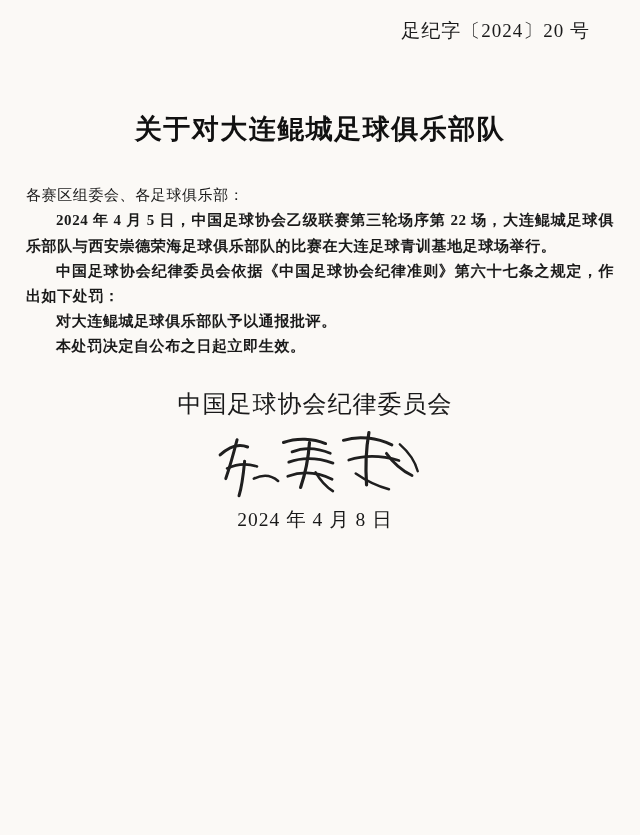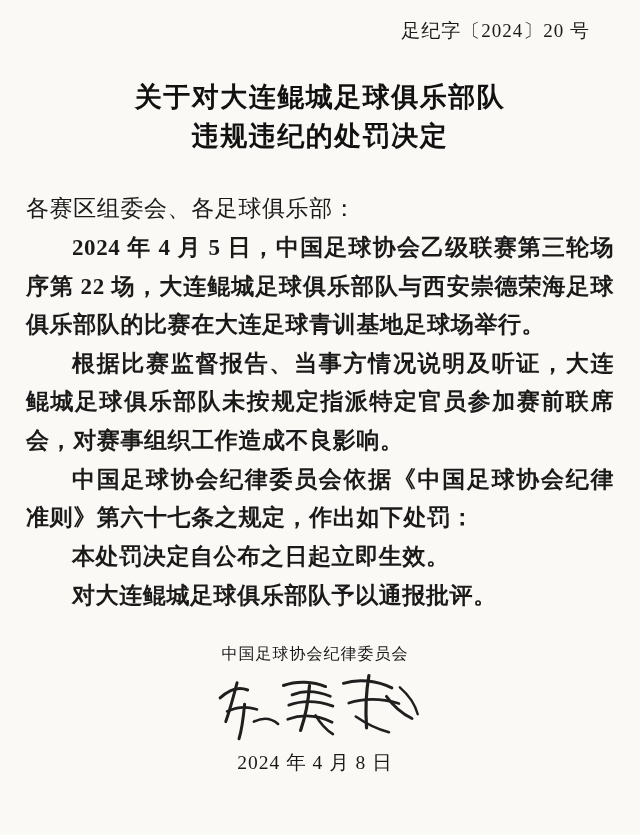--- a/index.html
+++ b/index.html
@@ -24,51 +24,51 @@
   }
   .doc-number {
     text-align: right;
     font-size: 19px;
     letter-spacing: 1px;
     padding-top: 18px;
     padding-right: 24px;
     color: #1a1a1a;
   }
   .title-block {
-    margin-top: 34px;
+    margin-top: 66px;
     text-align: center;
     font-weight: bold;
     font-size: 27px;
     line-height: 1.45;
     letter-spacing: 1.5px;
     color: #111;
   }
   .title-line {
     display: block;
   }
   .body-block {
     margin-top: 34px;
-    font-size: 23px;
+    font-size: 15px;
     line-height: 1.68;
     letter-spacing: 0.6px;
     text-align: justify;
     color: #1a1a1a;
   }
   .para {
     margin: 0;
     text-indent: 0;
   }
   .para.indent {
     text-indent: 2em;
     font-weight: bold;
   }
   .sign-block {
     margin-top: 26px;
     text-align: center;
-    font-size: 16px;
+    font-size: 24px;
     line-height: 1.62;
     letter-spacing: 1px;
     padding-right: 10px;
   }
   .sign-line {
     display: block;
   }
   .signature-area {
     position: relative;
     height: 78px;
@@ -93,30 +93,28 @@
 </style>
 </head>
 <body>
 
 <div class="page">
 
   <div class="doc-number">足纪字〔2024〕20 号</div>
 
   <div class="title-block">
     <span class="title-line">关于对大连鲲城足球俱乐部队</span>
-    <span class="title-line">违规违纪的处罚决定</span>
   </div>
 
   <div class="body-block">
     <p class="para">各赛区组委会、各足球俱乐部：</p>
     <p class="para indent">2024 年 4 月 5 日，中国足球协会乙级联赛第三轮场序第 22 场，大连鲲城足球俱乐部队与西安崇德荣海足球俱乐部队的比赛在大连足球青训基地足球场举行。</p>
-    <p class="para indent">根据比赛监督报告、当事方情况说明及听证，大连鲲城足球俱乐部队未按规定指派特定官员参加赛前联席会，对赛事组织工作造成不良影响。</p>
     <p class="para indent">中国足球协会纪律委员会依据《中国足球协会纪律准则》第六十七条之规定，作出如下处罚：</p>
+    <p class="para indent">对大连鲲城足球俱乐部队予以通报批评。</p>
     <p class="para indent">本处罚决定自公布之日起立即生效。</p>
-    <p class="para indent">对大连鲲城足球俱乐部队予以通报批评。</p>
   </div>
 
   <div class="sign-block">
     <span class="sign-line">中国足球协会纪律委员会</span>
   </div>
 
   <div class="signature-area">
     <svg class="signature-mark" viewBox="0 0 210 72">
       <g fill="none" stroke="#1f1f1f" stroke-linecap="round" stroke-linejoin="round">
         <path d="M6 20 C16 12, 26 10, 34 14" stroke-width="3"></path>

